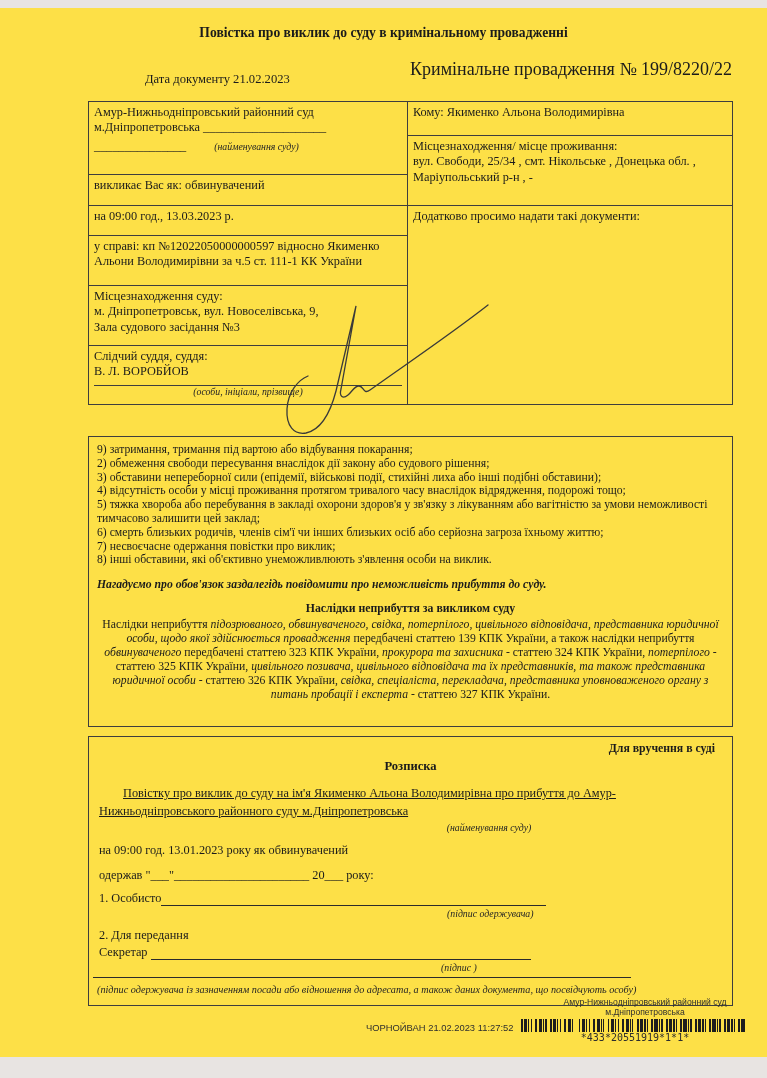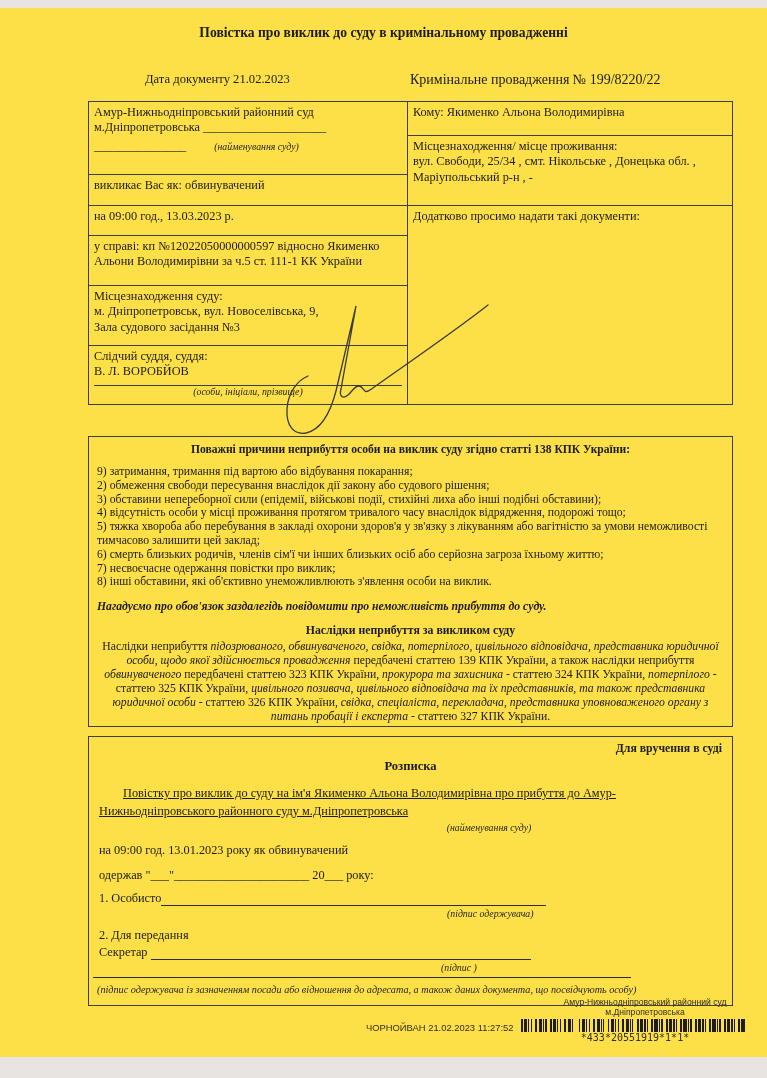--- a/index.html
+++ b/index.html
@@ -11,21 +11,21 @@
   }
   .abs { position: absolute; }
   .bold { font-weight: bold; }
   .center { text-align: center; }
   .cap { font-style: italic; font-size: 9.8px; color: #242424; }
   .bi { font-weight: normal; font-style: italic; }
   .nowrap { white-space: nowrap; overflow: hidden; }
 
   .doc-title { top: 17px; left: 0; width: 100%; font-size: 13.6px; font-weight: bold; text-align: center; }
   .date-label { top: 64px; left: 145px; font-size: 12.6px; }
-  .case-label { top: 64px; left: 410px; font-size: 14px; }
+  .case-label { top: 51px; left: 410px; font-size: 18px; }
 
   .court-table { top: 93px; left: 88px; width: 645px; height: 304px; border: 1px solid #3e3e3e; display: flex; }
   .col-left  { width: 320px; border-right: 1px solid #3e3e3e; }
   .col-right { width: 325px; }
   .trow { padding: 3px 5px 0 5px; border-bottom: 1px solid #3e3e3e; line-height: 1.25; overflow: hidden; }
   .trow.last { border-bottom: none; }
   .caption-row { display: flex; align-items: baseline; margin-top: 3px; }
   .blank { letter-spacing: 0; white-space: nowrap; }
   .sig-rule { border-top: 1px solid #3e3e3e; margin-top: 5px; }
 
@@ -105,36 +105,35 @@
         <span>Додатково просимо надати такі документи:</span>
       </div>
     </div>
   </div>
 
   <svg class="abs signature" style="left:270px; top:240px;" width="230" height="200" viewBox="0 0 230 200">
     <path d="M38,128 C28,132 18,144 17,161 C16,178 24,187 36,185 C50,182 60,166 66,143 L86,58 L71,141 C69,149 73,151 78,147 C82,144 84,138 89,138 C94,138 93,147 100,142 C135,117 181,86 218,57" fill="none" stroke="#3a3a3a" stroke-width="1.3" stroke-linecap="round"></path>
   </svg>
 
   <div class="abs reasons-box">
-    <div class="reasons-header">Поважні причини неприбуття особи на виклик суду згідно статті 138 КПК України:</div>
     <div class="reason">9) затримання, тримання під вартою або відбування покарання;</div>
     <div class="reason">2) обмеження свободи пересування внаслідок дії закону або судового рішення;</div>
     <div class="reason">3) обставини непереборної сили (епідемії, військові події, стихійні лиха або інші подібні обставини);</div>
     <div class="reason">4) відсутність особи у місці проживання протягом тривалого часу внаслідок відрядження, подорожі тощо;</div>
     <div class="reason">5) тяжка хвороба або перебування в закладі охорони здоров'я у зв'язку з лікуванням або вагітністю за умови неможливості тимчасово залишити цей заклад;</div>
     <div class="reason">6) смерть близьких родичів, членів сім'ї чи інших близьких осіб або серйозна загроза їхньому життю;</div>
     <div class="reason">7) несвоєчасне одержання повістки про виклик;</div>
     <div class="reason">8) інші обставини, які об'єктивно унеможливлюють з'явлення особи на виклик.</div>
     <div class="reminder">Нагадуємо про обов'язок заздалегідь повідомити про неможливість прибуття до суду.</div>
     <div class="cons-title">Наслідки неприбуття за викликом суду</div>
     <div class="cons-para"><span>Наслідки неприбуття </span><span class="bi">підозрюваного, обвинуваченого, свідка, потерпілого, цивільного відповідача, представника юридичної особи, щодо якої здійснюється провадження </span><span>передбачені статтею 139 КПК України, а також наслідки неприбуття </span><span class="bi">обвинуваченого </span><span>передбачені статтею 323 КПК України, </span><span class="bi">прокурора та захисника</span><span> - статтею 324 КПК України, </span><span class="bi">потерпілого</span><span> - статтею 325 КПК України, </span><span class="bi">цивільного позивача, цивільного відповідача та їх представників, та також представника юридичної особи</span><span> - статтею 326 КПК України, </span><span class="bi">свідка, спеціаліста, перекладача, представника уповноваженого органу з питань пробації і експерта</span><span> - статтею 327  КПК України.</span></div>
   </div>
 
   <div class="abs receipt-box">
-    <div class="abs bold" style="top:4px; right:10px; font-size:11.8px;">Для вручення в суді</div>
+    <div class="abs bold" style="top:4px; right:17px; font-size:11.8px;">Для вручення в суді</div>
     <div class="abs bold center" style="top:22px; left:0; width:100%; font-size:12.6px;">Розписка</div>
     <div class="abs" style="top:48px; left:10px; right:14px; line-height:1.45;text-decoration:underline;">
       <span style="display:inline-block; width:24px;"></span><span>Повістку про виклик до суду на ім'я  Якименко Альона Володимирівна   про прибуття до   Амур-</span><br>
       <span>Нижньодніпровського районного суду м.Дніпропетровська</span>
     </div>
     <div class="abs cap center" style="top:85px; left:300px; width:200px;">(найменування суду)</div>
     <div class="abs" style="top:106px; left:10px;">на 09:00  год.  13.01.2023  року як обвинувачений</div>
     <div class="abs" style="top:131px; left:10px;">одержав "___"______________________ 20___   року:</div>
     <div class="abs" style="top:154px; left:10px;">
       <span>1. Особисто</span><span class="fill" style="width:385px;"></span>

